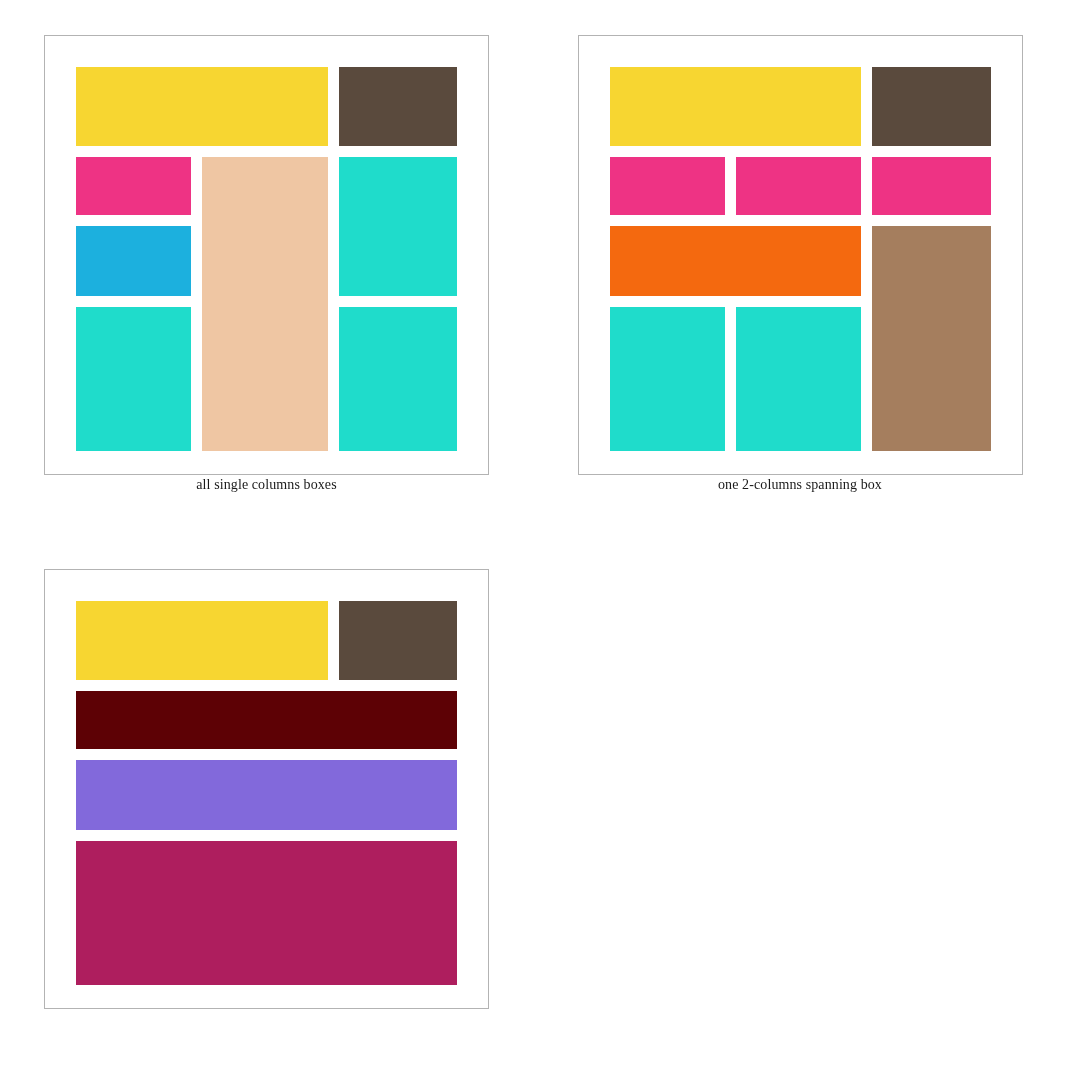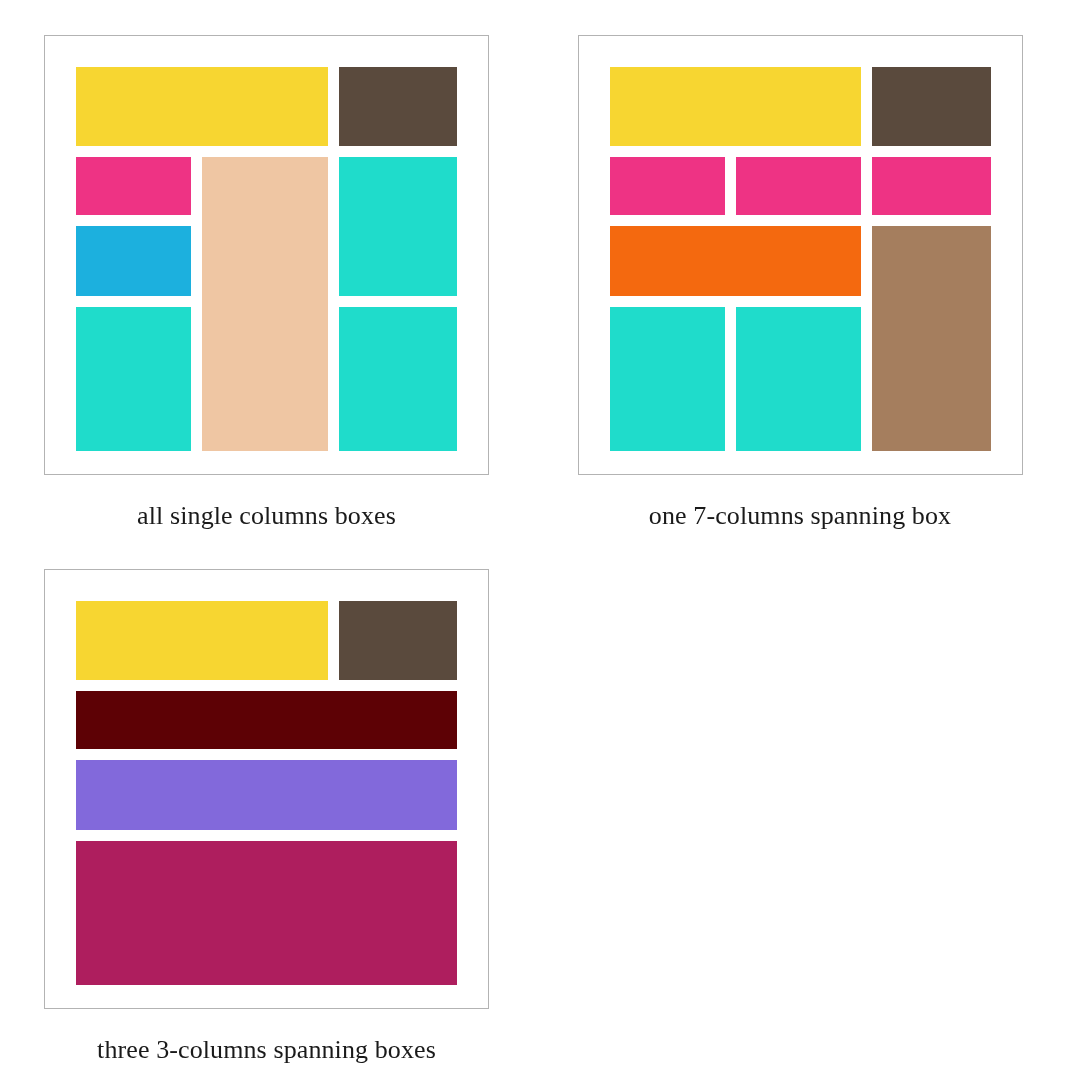--- a/index.html
+++ b/index.html
@@ -73,22 +73,22 @@
   }
 
   .box {
     display: block;
     width: 100%;
     height: 100%;
     background: #cccccc;
   }
 
   .caption {
-    margin-top: 25px;
-    font-size: 26px;
+    margin-top: 2px;
+    font-size: 14px;
     color: #1a1a1a;
     letter-spacing: 0.1px;
     text-align: center;
     line-height: 1.2;
   }
 </style>
 </head>
 <body>
 
 <div id="root">
@@ -113,29 +113,28 @@
           <div class="box" style="background: rgb(247, 214, 49); grid-column: span 2;"></div>
           <div class="box" style="background: rgb(90, 74, 61);"></div>
           <div class="box" style="background: rgb(238, 51, 132);"></div>
           <div class="box" style="background: rgb(238, 51, 132);"></div>
           <div class="box" style="background: rgb(238, 51, 132);"></div>
           <div class="box" style="background: rgb(244, 105, 15); grid-column: span 2;"></div>
           <div class="box" style="background: rgb(165, 126, 94); grid-row: span 2;"></div>
           <div class="box" style="background: rgb(31, 220, 203);"></div>
           <div class="box" style="background: rgb(31, 220, 203);"></div>
         </div>
-      <div class="caption">one 7-columns spanning box</div>
+      <div class="caption">one 2-columns spanning box</div>
     </div>
 
 
     <div class="panel-cell">
       <div class="panel-frame layout-4">
           <div class="box" style="background: rgb(247, 214, 49); grid-column: span 2;"></div>
           <div class="box" style="background: rgb(90, 74, 61);"></div>
           <div class="box" style="background: rgb(93, 1, 5); grid-column: span 3;"></div>
           <div class="box" style="background: rgb(130, 105, 219); grid-column: span 3;"></div>
           <div class="box" style="background: rgb(174, 30, 94); grid-column: span 3;"></div>
         </div>
-      <div class="caption">three 3-columns spanning boxes</div>
     </div>
 
   </div>
 </div>
 
 </body></html>

